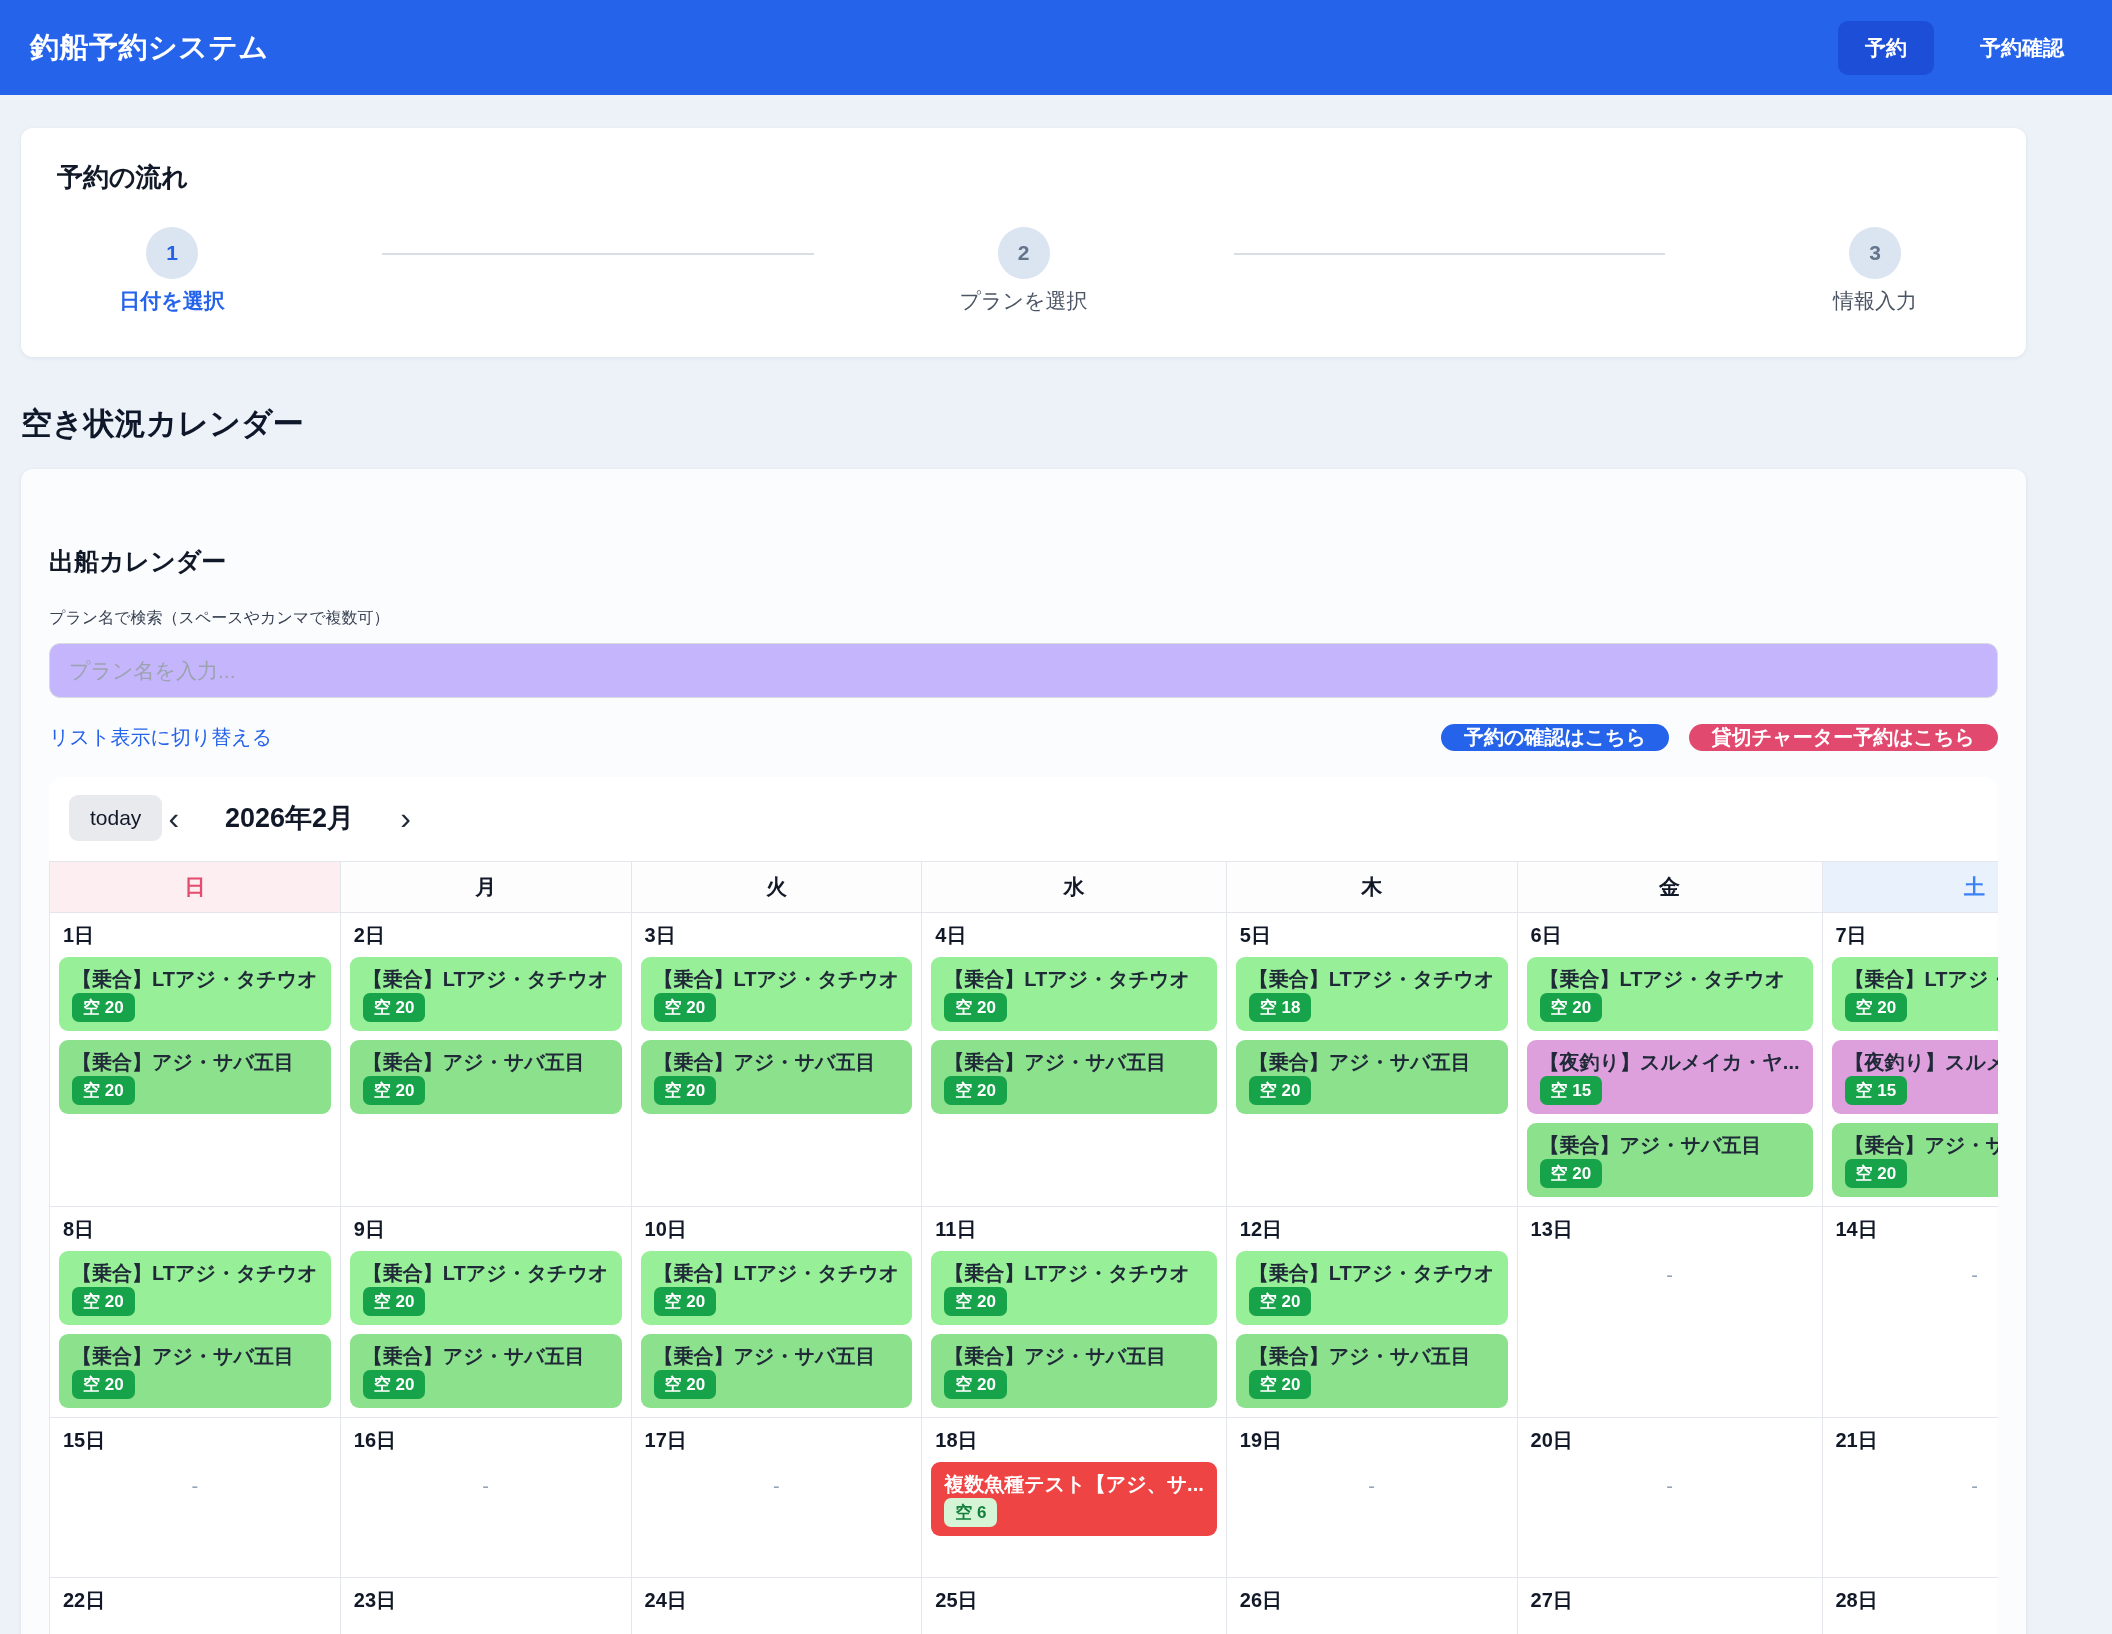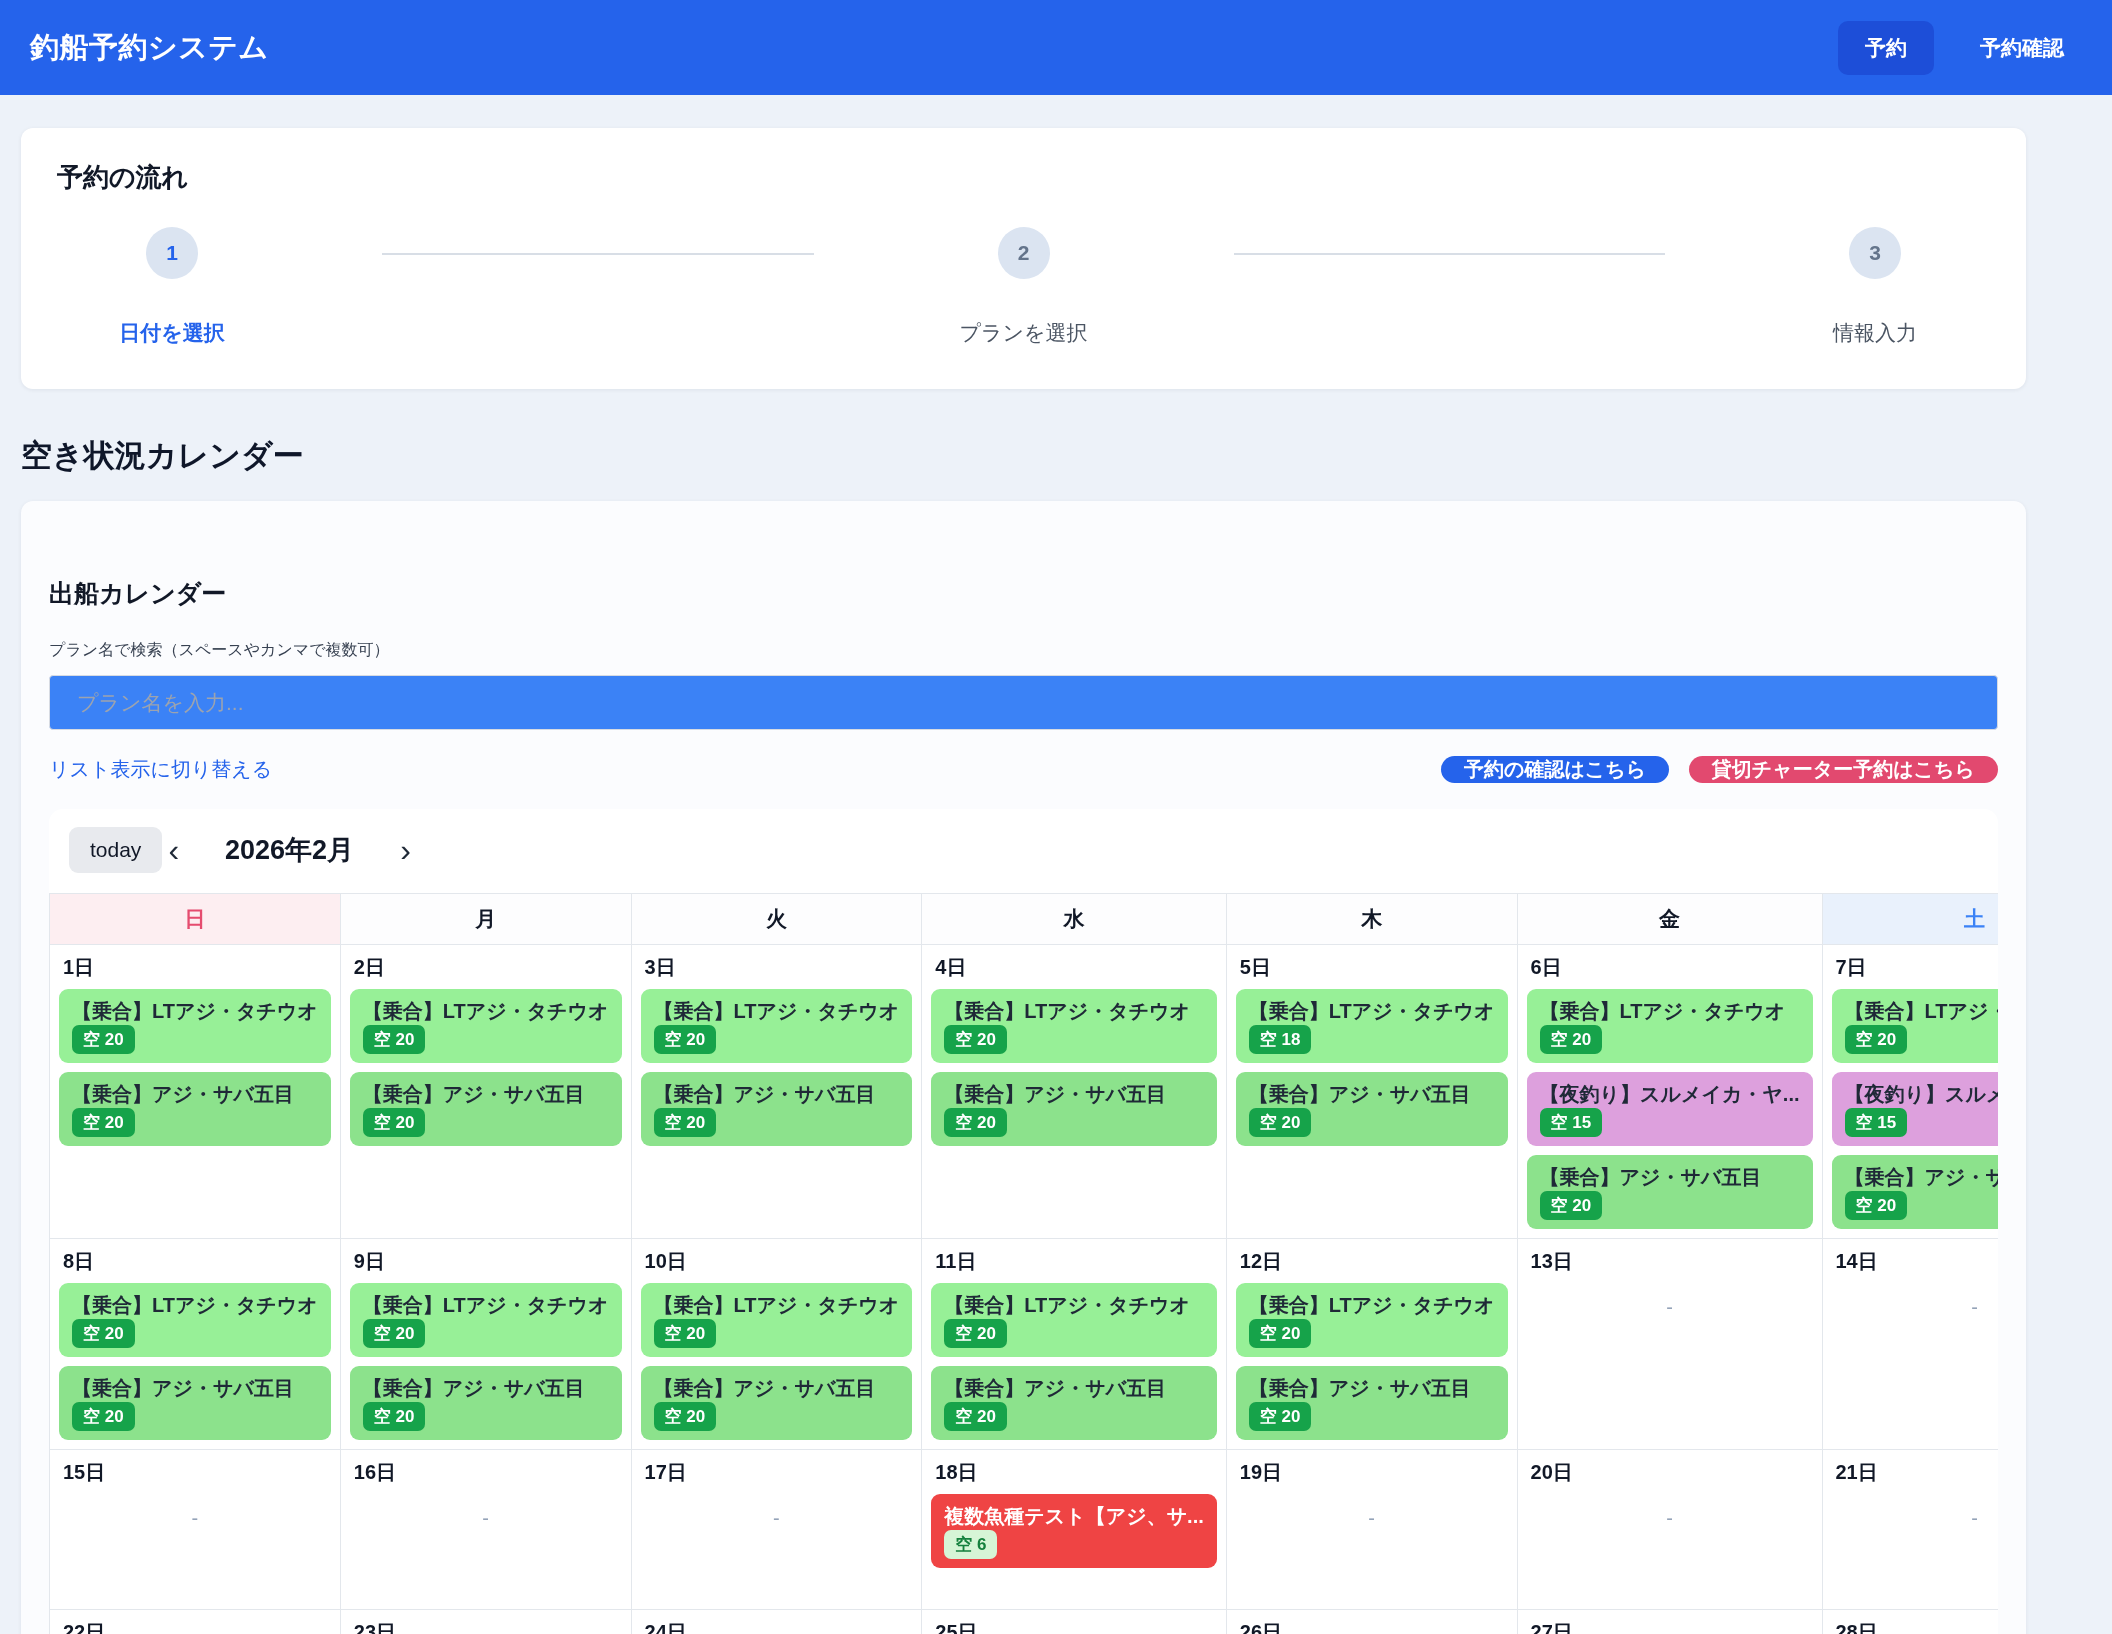--- a/index.html
+++ b/index.html
@@ -19,36 +19,36 @@
 
   
   .flow-card { background:#fff; border-radius:12px; margin-top:33px;
                box-shadow:0 1px 4px rgba(15,23,42,.07); padding:32px 36px 42px; box-sizing:border-box; }
   .flow-title { font-size:26px; font-weight:bold; }
   .steps { display:flex; align-items:flex-start; margin-top:32px; }
   .step { width:230px; display:flex; flex-direction:column; align-items:center; }
   .step-circle { width:52px; height:52px; border-radius:50%; background:#dbe4f1;
                  display:flex; align-items:center; justify-content:center;
                  font-size:21px; font-weight:bold; color:#64748b; }
-  .step-label { margin-top:40px; font-size:21px; color:#4b5563;text-align:center; }
+  .step-label { margin-top:8px; font-size:21px; color:#4b5563;text-align:center; }
   .step.active .step-circle { color:#2563eb; }
   .step.active .step-label { color:#2563eb; font-weight:bold; }
   .step-line { flex:1; height:2px; background:#d8dee6; margin:26px 95px 0; }
 
   
   .section-heading { font-size:31px; font-weight:bold; margin:46px 0 24px; color:#0f172a; }
 
   
   .cal-card { background:#fbfcfe; border-radius:12px; box-shadow:0 1px 4px rgba(15,23,42,.07);
               padding:28px; box-sizing:border-box; margin-bottom:20px; }
   .cal-card-title { font-size:25px; font-weight:bold;margin-top:48px; }
   .search-label { font-size:16px; color:#374151; margin-top:30px; }
   .search-input { width:100%; box-sizing:border-box; height:55px; margin-top:14px;
-                  border:1px solid #d7dbe2; border-radius:4px; background:#3b82f6;
-                  font-size:21px; padding:0 27px; color:#111827; outline:none;
+                  border:1px solid #d7dbe2; border-radius:11px; background:#c4b5fd;
+                  font-size:21px; padding:0 19px; color:#111827; outline:none;
                   font-family:"Liberation Sans","DejaVu Sans",sans-serif; }
   .search-input::placeholder { color:#9ca3af; }
   .actions-row { display:flex; justify-content:space-between; align-items:center; margin-top:26px; }
   .list-link { font-size:20px; color:#2563eb; cursor:pointer; }
   .btn { border:none; font-size:20px; font-weight:bold; color:#fff; padding:0 23px;
          border-radius:18px; cursor:pointer; font-family:inherit; }
   .btn-blue { background:#2563eb; }
   .btn-pink { background:#e2496f; margin-left:15px; }
 
   

